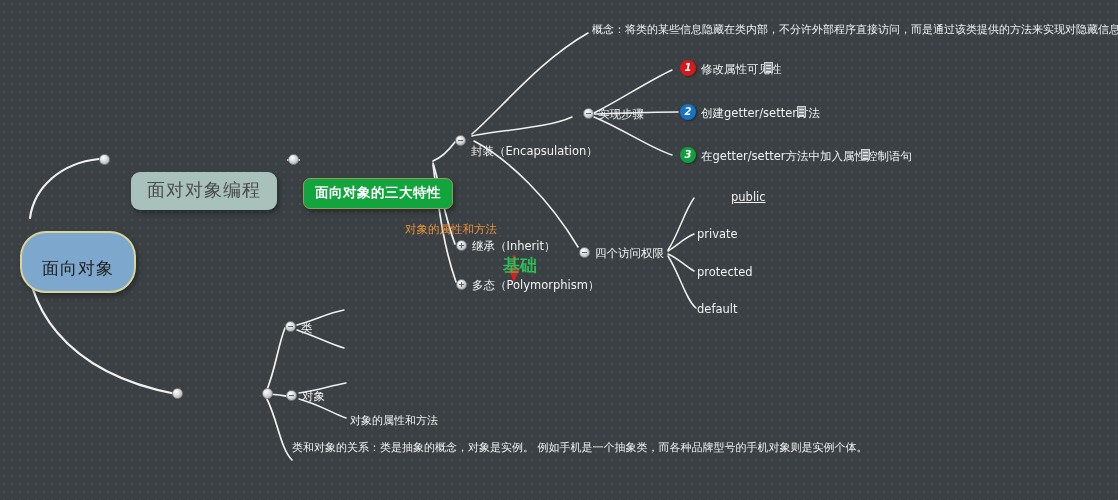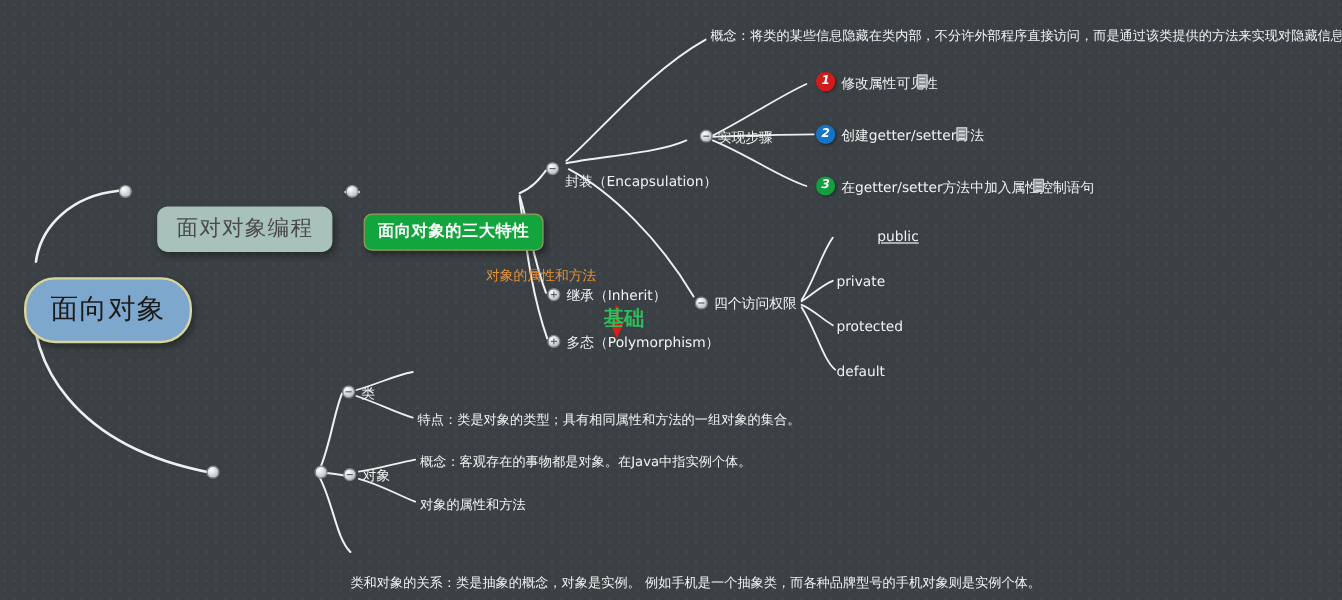--- a/index.html
+++ b/index.html
@@ -13,26 +13,26 @@
     position:relative;
   }
   #canvas{position:absolute;left:0;top:0;width:1118px;height:500px;}
   #edges{position:absolute;left:0;top:0;width:1118px;height:500px;pointer-events:none;}
 
   .node{position:absolute;white-space:nowrap;margin-top:28px;}
 
   
   .root-node{
     left:20px;top:203px;
-    padding:9px 20px 11px 20px;
+    padding:24px 20px 11px 20px;
     background:#7da7cc;
     border:2px solid #d8d59a;
     border-radius:26px;
     color:#1b1b1b;
-    font-size:23px;
+    font-size:17px;
     letter-spacing:1px;
     box-shadow:2px 3px 5px rgba(0,0,0,.35);
   }
   
   .sage-node{
     left:131px;top:144px;
     padding:6px 16px 8px 16px;
     background:#a8c2bb;
     border-radius:9px;
     color:#4a4a4a;
@@ -214,22 +214,20 @@
   <div class="dot" style="left:579px;top:247px;"></div>
   <span class="lbl" style="left:595px;top:246px;">四个访问权限</span>
 
   <span class="lbl" style="left:731px;top:190px;text-decoration:underline;">public</span>
   <span class="lbl" style="left:697px;top:227px;">private</span>
   <span class="lbl" style="left:697px;top:265px;">protected</span>
   <span class="lbl" style="left:697px;top:302px;">default</span>
 
   <div class="dot" style="left:285px;top:321px;"></div>
   <span class="lbl" style="left:301px;top:321px;">类</span>
-  <div class="lbl sent" style="left:348px;top:342px;">特点：类是对象的类型；具有相同属性和方法的一组对象的集合。</div>
 
   <div class="dot" style="left:286px;top:390px;"></div>
   <span class="lbl" style="left:302px;top:389px;">对象</span>
-  <div class="lbl sent" style="left:350px;top:377px;">概念：客观存在的事物都是对象。在Java中指实例个体。</div>
   <div class="lbl sent" style="left:350px;top:413px;">对象的属性和方法</div>
 
-  <div class="lbl sent" style="left:292px;top:478px;">类和对象的关系：类是抽象的概念，对象是实例。    例如手机是一个抽象类，而各种品牌型号的手机对象则是实例个体。</div>
+  <div class="lbl sent" style="left:292px;top:440px;">类和对象的关系：类是抽象的概念，对象是实例。    例如手机是一个抽象类，而各种品牌型号的手机对象则是实例个体。</div>
 
 </div>
 
 </body></html>

